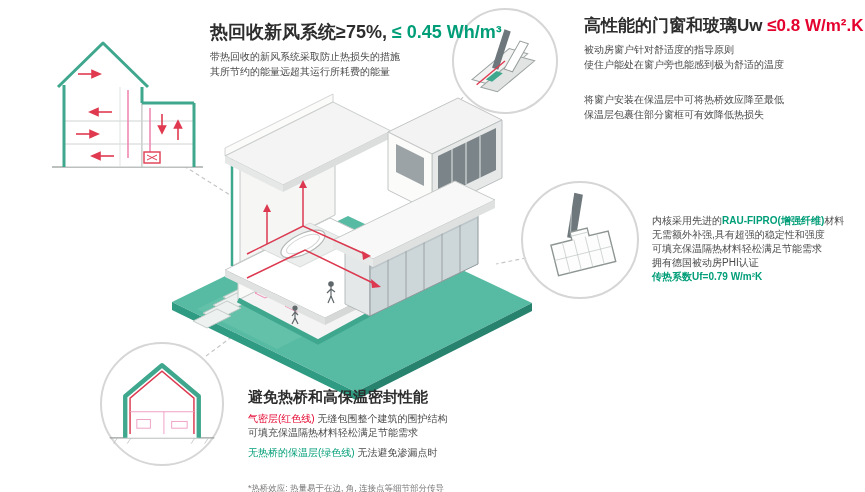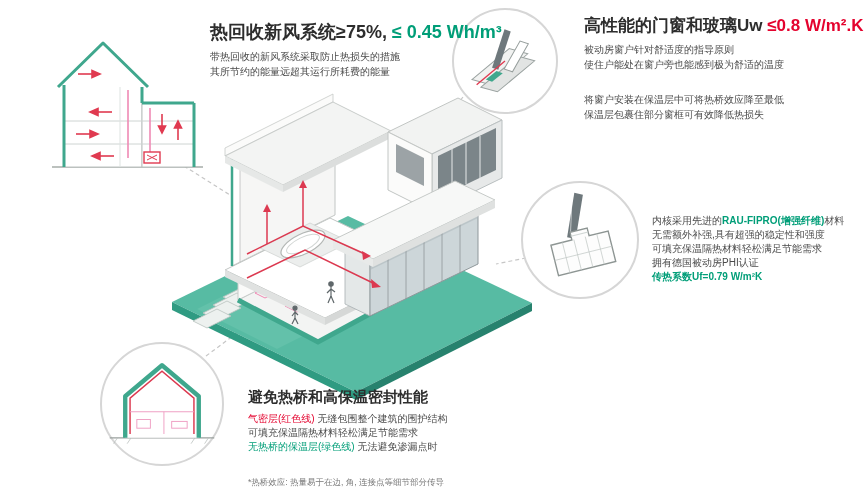--- a/index.html
+++ b/index.html
@@ -250,16 +250,16 @@
       <rect x="72" y="80" width="16" height="7"></rect>
     </g>
   </svg>
 </div>
 
 <div class="txt" style="left:248px;top:388px;width:250px">
   <div class="title" style="font-size:15px">避免热桥和高保温密封性能</div>
   <div class="body tight">
     <div><span class="red">气密层(红色线)</span><span> 无缝包围整个建筑的围护结构</span></div>
     <div>可填充保温隔热材料轻松满足节能需求</div>
-    <div style=""><span class="green">无热桥的保温层(绿色线)</span><span> 无法避免渗漏点时</span></div>
+    <div style="margin-top:6px"><span class="green">无热桥的保温层(绿色线)</span><span> 无法避免渗漏点时</span></div>
     <div class="footnote">*热桥效应: 热量易于在边, 角, 连接点等细节部分传导</div>
   </div>
 </div>
 
 </body></html>

